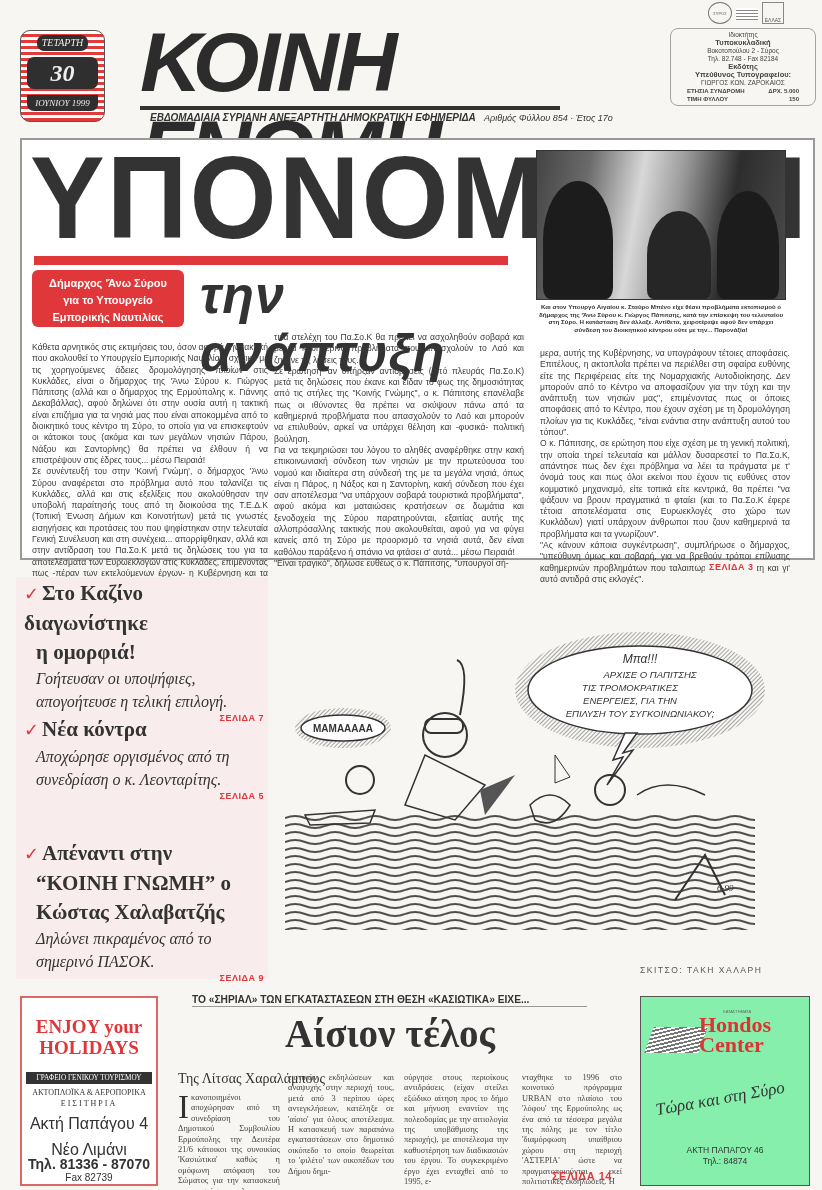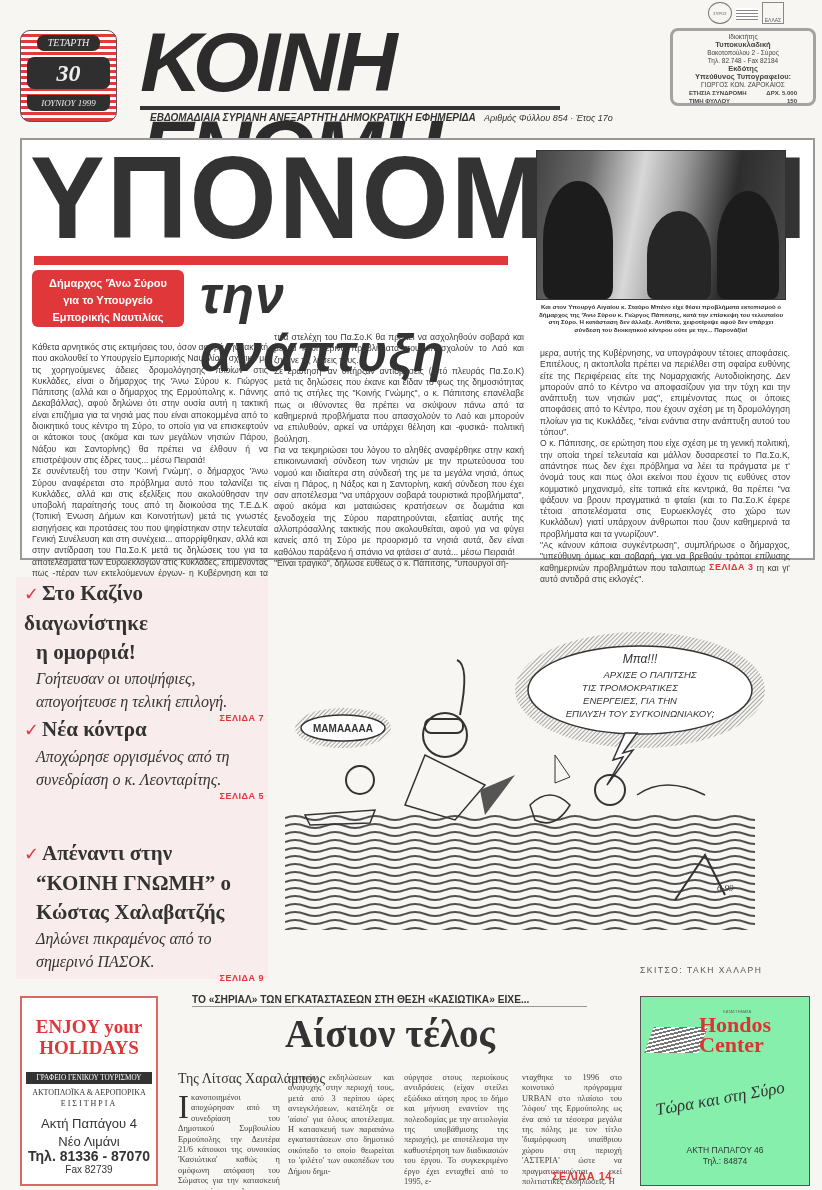--- a/index.html
+++ b/index.html
@@ -1,32 +1,32 @@
 <!DOCTYPE html>
 <html><head>
 <meta charset="utf-8">
 <style>
   * { box-sizing: border-box; margin: 0; padding: 0; }
   body { width: 822px; height: 1190px; background: #f7f6f3; position: relative; overflow: hidden; font-family: "Liberation Sans", sans-serif; color: #2a2a2a; }
   .abs { position: absolute; }
   
-  .datebox { left: 20px; top: 30px; width: 97px; height: 92px; border: 1px solid #555; border-radius: 10px; background: repeating-linear-gradient(#fff 0 3px, #e03a3a 3px 6px); padding: 4px 6px; }
+  .datebox { left: 20px; top: 30px; width: 85px; height: 92px; border: 1px solid #555; border-radius: 10px; background: repeating-linear-gradient(#fff 0 3px, #e03a3a 3px 6px); padding: 4px 6px; }
   .datebox .pill { background: #2f2f2f; color: #eee; border-radius: 7px; text-align: center; font-family: "Liberation Serif", serif; font-style: italic; }
   .datebox .day { font-size: 10px; height: 16px; line-height: 16px; margin: 0 10px; }
   .datebox .num { font-size: 24px; height: 32px; line-height: 32px; margin: 6px 0; font-weight: bold; }
   .datebox .month { font-size: 9px; height: 16px; line-height: 16px; margin-top: 6px; border-radius: 0 0 7px 7px; }
   .logo { left: 140px; top: 18px; width: 420px; height: 88px; font-family: "Liberation Sans", sans-serif; font-weight: bold; font-style: italic; font-size: 84px; line-height: 88px; color: #2c2c2c; letter-spacing: -3px; transform: scaleX(1.02); transform-origin: left; }
   .logo-rule { left: 140px; top: 106px; width: 420px; height: 4px; background: #333; }
   .tagline { left: 150px; top: 112px; width: 560px; font-size: 10px; font-weight: bold; font-style: italic; color: #333; white-space: nowrap; }
   .tagline .issue { font-weight: normal; font-size: 9px; margin-left: 6px; }
   .stamp { left: 708px; top: 2px; width: 110px; height: 24px; }
   .stamp .circ { position: absolute; left: 0; top: 0; width: 24px; height: 22px; border: 1px solid #777; border-radius: 50%; font-size: 4px; text-align: center; line-height: 22px; color:#555; }
   .stamp .lines { position: absolute; left: 28px; top: 6px; width: 22px; height: 12px; background: repeating-linear-gradient(#fff 0 2px, #888 2px 3px); }
   .stamp .sq { position: absolute; left: 54px; top: 0; width: 22px; height: 22px; border: 1px solid #888; font-size: 5px; text-align: center; line-height: 34px; color: #555; }
-  .infobox { left: 670px; top: 28px; width: 146px; height: 78px; border: 3px solid #a3a3a3; border-radius: 8px; padding: 2px 16px; font-size: 6.5px; text-align: center; line-height: 8px; color: #444; }
+  .infobox { left: 670px; top: 28px; width: 146px; height: 78px; border: 1px solid #a3a3a3; border-radius: 8px; padding: 2px 16px; font-size: 6.5px; text-align: center; line-height: 8px; color: #444; }
   .infobox b { font-size: 7.5px; }
   .infobox .row { display: flex; justify-content: space-between; font-size: 6px; font-weight: bold; text-align: left; }
   
   .mainbox { left: 20px; top: 138px; width: 795px; height: 422px; border: 2px solid #999; background: #fff; }
   .headline { left: 30px; top: 140px; width: 480px; height: 116px; font-family: "Liberation Sans", sans-serif; font-weight: bold; font-size: 112px; line-height: 116px; color: #333; letter-spacing: 2px; transform: scaleY(1.05); text-align: center; }
   .redrule { left: 34px; top: 256px; width: 474px; height: 9px; background: #e0373a; }
   .redbadge { left: 32px; top: 270px; width: 152px; height: 57px; background: #e0373a; color: #fff; border-radius: 6px; font-size: 11px; font-weight: bold; text-align: center; line-height: 17px; padding-top: 5px; }
   .subhead { left: 200px; top: 266px; width: 340px; font-family: "Liberation Sans", sans-serif; font-weight: bold; font-style: italic; font-size: 52px; line-height: 58px; color: #333; letter-spacing: 1px; }
   .photo { left: 536px; top: 150px; width: 250px; height: 150px; background: linear-gradient(100deg, #444 0%, #6b6b6b 20%, #d8d8d8 40%, #9a9a9a 55%, #2d2d2d 75%, #4a4a4a 100%); border: 1px solid #333; }
   .photo .fig { position: absolute; border-radius: 50% 50% 10% 10%; background: #1c1c1c; }
@@ -46,21 +46,21 @@
   .teaser .sub { font-family: "Liberation Serif", serif; font-style: italic; font-size: 16px; line-height: 23px; color: #333; padding-left: 12px; }
   .teaser .ref { text-align: right; padding-right: 4px; }
   
   .cartoon { left: 285px; top: 605px; width: 500px; height: 335px; }
   .sketch-credit { left: 640px; top: 965px; font-size: 8.5px; letter-spacing: 1.5px; color: #555; }
   
   .ad1 { left: 20px; top: 996px; width: 138px; height: 190px; border: 2px solid #d66; background: #fff; text-align: center; }
   .ad1 .big { font-family: "Liberation Serif", serif; font-weight: bold; font-size: 19px; line-height: 21px; color: #e0373a; margin-top: 18px; }
   .ad1 .bar { background: #333; color: #fff; font-family: "Liberation Serif", serif; font-size: 7.2px; margin: 14px 4px 3px; padding: 2px 0; }
   .ad1 .l { font-family: "Liberation Serif", serif; font-size: 8px; line-height: 11px; color: #333; }
-  .ad1 .addr { font-size: 13px; line-height: 14px; margin-top: 8px; color: #333; }
+  .ad1 .addr { font-size: 16px; line-height: 14px; margin-top: 8px; color: #333; }
   .kicker { left: 192px; top: 994px; width: 395px; font-size: 10.2px; font-weight: bold; color: #333; border-bottom: 1px solid #999; padding-bottom: 1px; white-space: nowrap; }
   .title2 { left: 180px; top: 1010px; width: 420px; text-align: center; font-family: "Liberation Serif", serif; font-weight: bold; font-size: 39px; line-height: 48px; color: #333; }
   .byline { left: 178px; top: 1071px; font-family: "Liberation Serif", serif; font-size: 14px; color: #333; }
   .bcol { font-family: "Liberation Serif", serif; font-size: 8.4px; line-height: 10.4px; color: #444; text-align: justify; }
   .bc1 { left: 178px; top: 1093px; width: 102px; }
   .bc1 .drop { float: left; font-size: 33px; line-height: 28px; margin-right: 2px; color: #333; }
   .bc2 { left: 288px; top: 1073px; width: 106px; }
   .bc3 { left: 404px; top: 1073px; width: 104px; }
   .bc4 { left: 522px; top: 1073px; width: 100px; }
   .pr-bottom { left: 552px; top: 1170px; font-size: 11px; }
@@ -205,21 +205,21 @@
 </svg>
 <div class="abs sketch-credit">ΣΚΙΤΣΟ: ΤΑΚΗ ΧΑΛΑΡΗ</div>
 
 <div class="abs ad1">
   <div class="big">ENJOY your</div>
   <div class="big" style="margin-top:0;">HOLIDAYS</div>
   <div class="bar">ΓΡΑΦΕΙΟ ΓΕΝΙΚΟΥ ΤΟΥΡΙΣΜΟΥ</div>
   <div class="l">ΑΚΤΟΠΛΟΪΚΑ &amp; ΑΕΡΟΠΟΡΙΚΑ</div>
   <div class="l" style="letter-spacing:2px;">ΕΙΣΙΤΗΡΙΑ</div>
   <div class="addr">Ακτή Παπάγου 4</div>
-  <div class="addr" style="margin-top:4px;">Νέο Λιμάνι</div>
+  <div class="addr" style="margin-top:12px;">Νέο Λιμάνι</div>
   <div class="addr" style="margin-top:0;font-weight:bold;font-size:14px;">Τηλ. 81336 - 87070</div>
   <div class="addr" style="margin-top:0;font-size:10px;">Fax 82739</div>
 </div>
 
 <div class="abs kicker">ΤΟ «ΣΗΡΙΑΛ» ΤΩΝ ΕΓΚΑΤΑΣΤΑΣΕΩΝ ΣΤΗ ΘΕΣΗ «ΚΑΣΙΩΤΙΚΑ» ΕΙΧΕ...</div>
 <div class="abs title2">Αίσιον τέλος</div>
 <div class="abs byline">Της Λίτσας Χαραλάμπους</div>
 <div class="abs bcol bc1">
   <span class="drop">Ι</span><span>κανοποιημένοι αποχώρησαν από τη συνεδρίαση του Δημοτικού Συμβουλίου Ερμούπολης την Δευτέρα 21/6 κάτοικοι της συνοικίας 'Κασιώτικα' καθώς η ομόφωνη απόφαση του Σώματος για την κατασκευή εγκαταστάσεων πολι-</span>
 </div>

